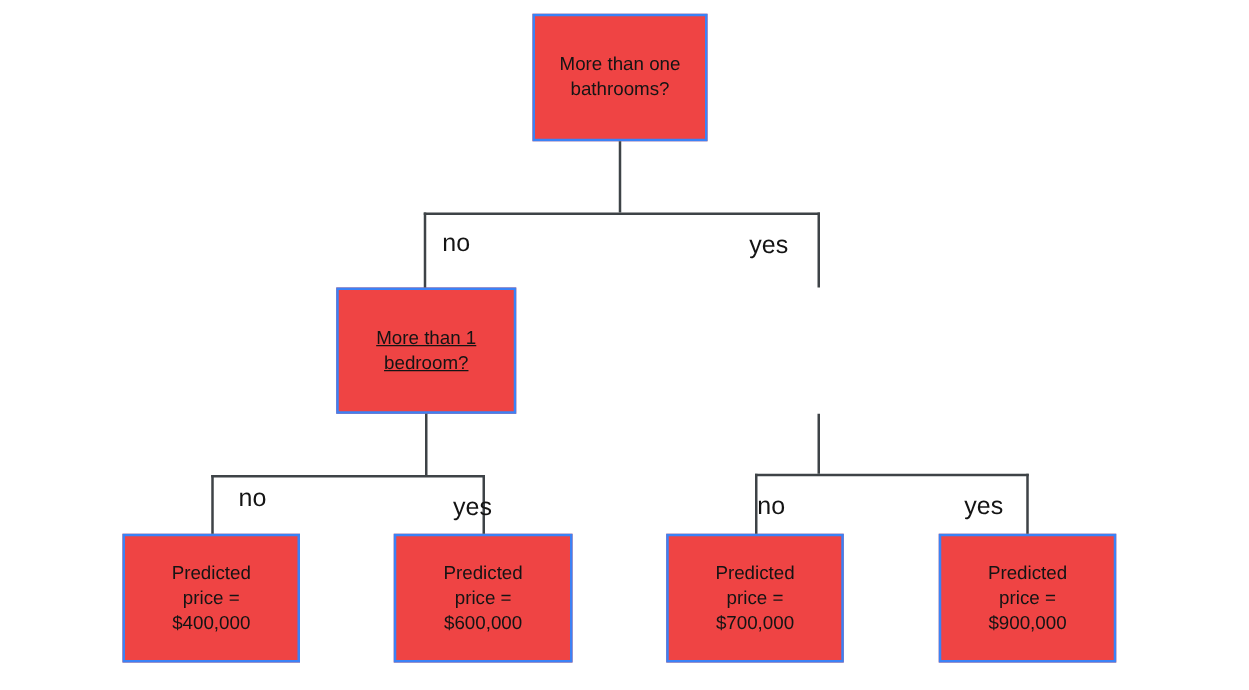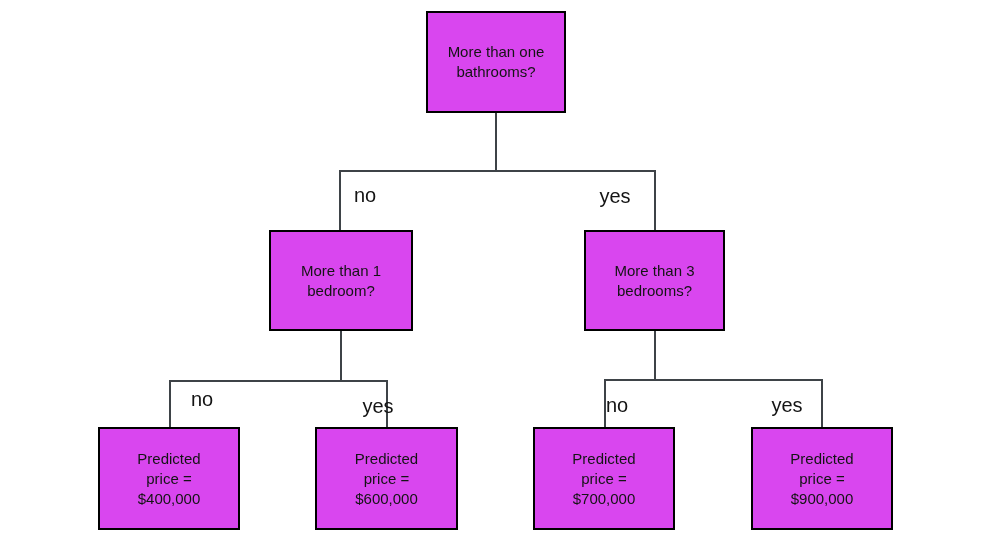--- a/index.html
+++ b/index.html
@@ -11,22 +11,22 @@
     position: relative;
     width: 999px;
     height: 552px;
     background: #ffffff;
     font-family: "Liberation Sans", sans-serif;
     overflow: hidden;
   }
   .node {
     position: absolute;
     box-sizing: border-box;
-    background: #d946ef;
-    border: 2px solid #000000;
+    background: #ef4444;
+    border: 2px solid #3b82f6;
     color: #141414;
     font-size: 15px;
     line-height: 20px;
     text-align: center;
     white-space: pre-line;
     display: flex;
     align-items: center;
     justify-content: center;
     padding: 4px;
   }
@@ -51,25 +51,23 @@
   }
 </style>
 </head>
 <body>
 
 <div class="canvas">
 
   <div class="node" style="left:426px; top:11px;  width:140px; height:102px;">More than one
 bathrooms?</div>
 
-  <div class="node" style="left:269px; top:230px; width:144px; height:101px;">More than 1
+  <div class="node" style="left:269px; top:230px; width:144px; height:101px;text-decoration:underline;">More than 1
 bedroom?</div>
 
-  <div class="node" style="left:584px; top:230px; width:141px; height:101px;">More than 3
-bedrooms?</div>
 
   <div class="node" style="left:98px;  top:427px; width:142px; height:103px;">Predicted
 price =
 $400,000</div>
 
   <div class="node" style="left:315px; top:427px; width:143px; height:103px;">Predicted
 price =
 $600,000</div>
 
   <div class="node" style="left:533px; top:427px; width:142px; height:103px;">Predicted

